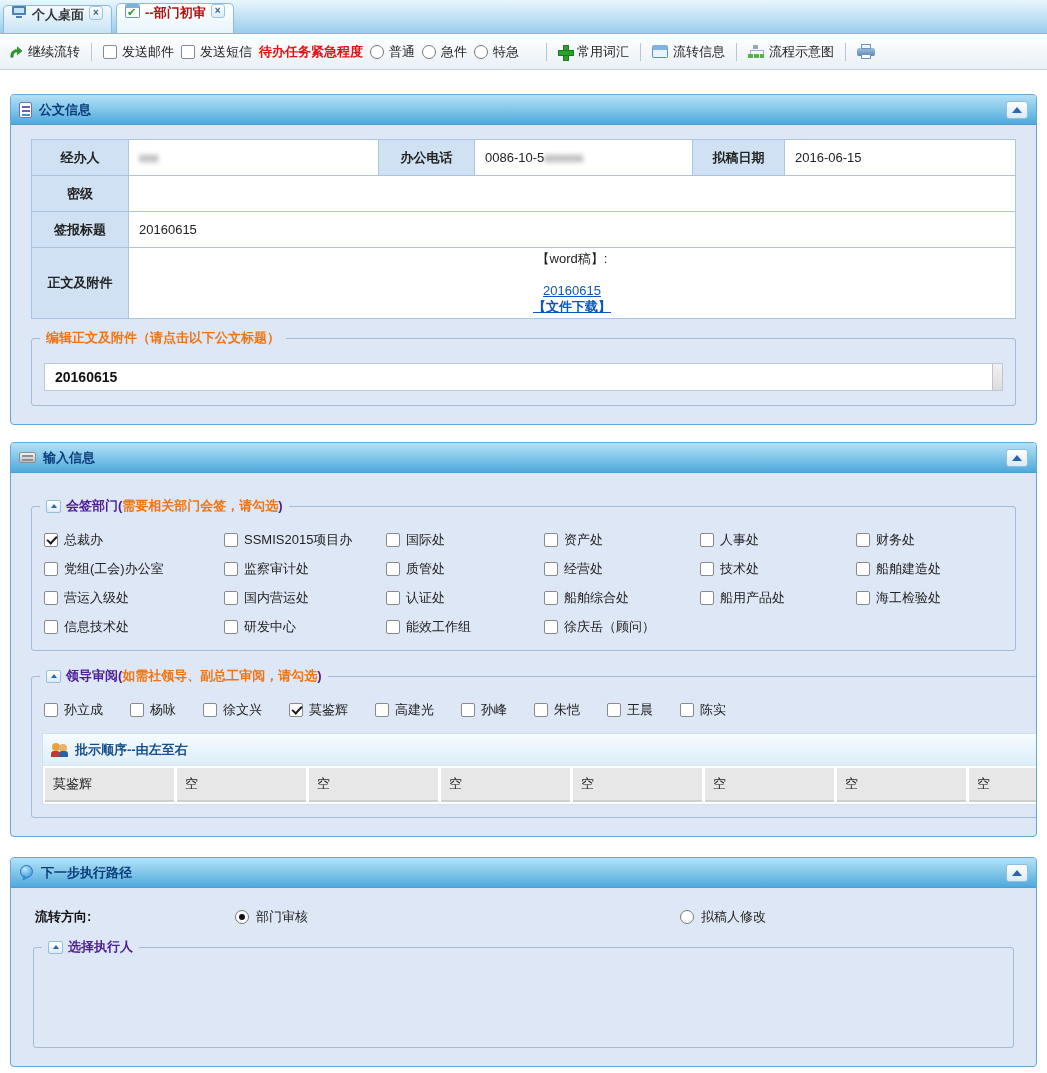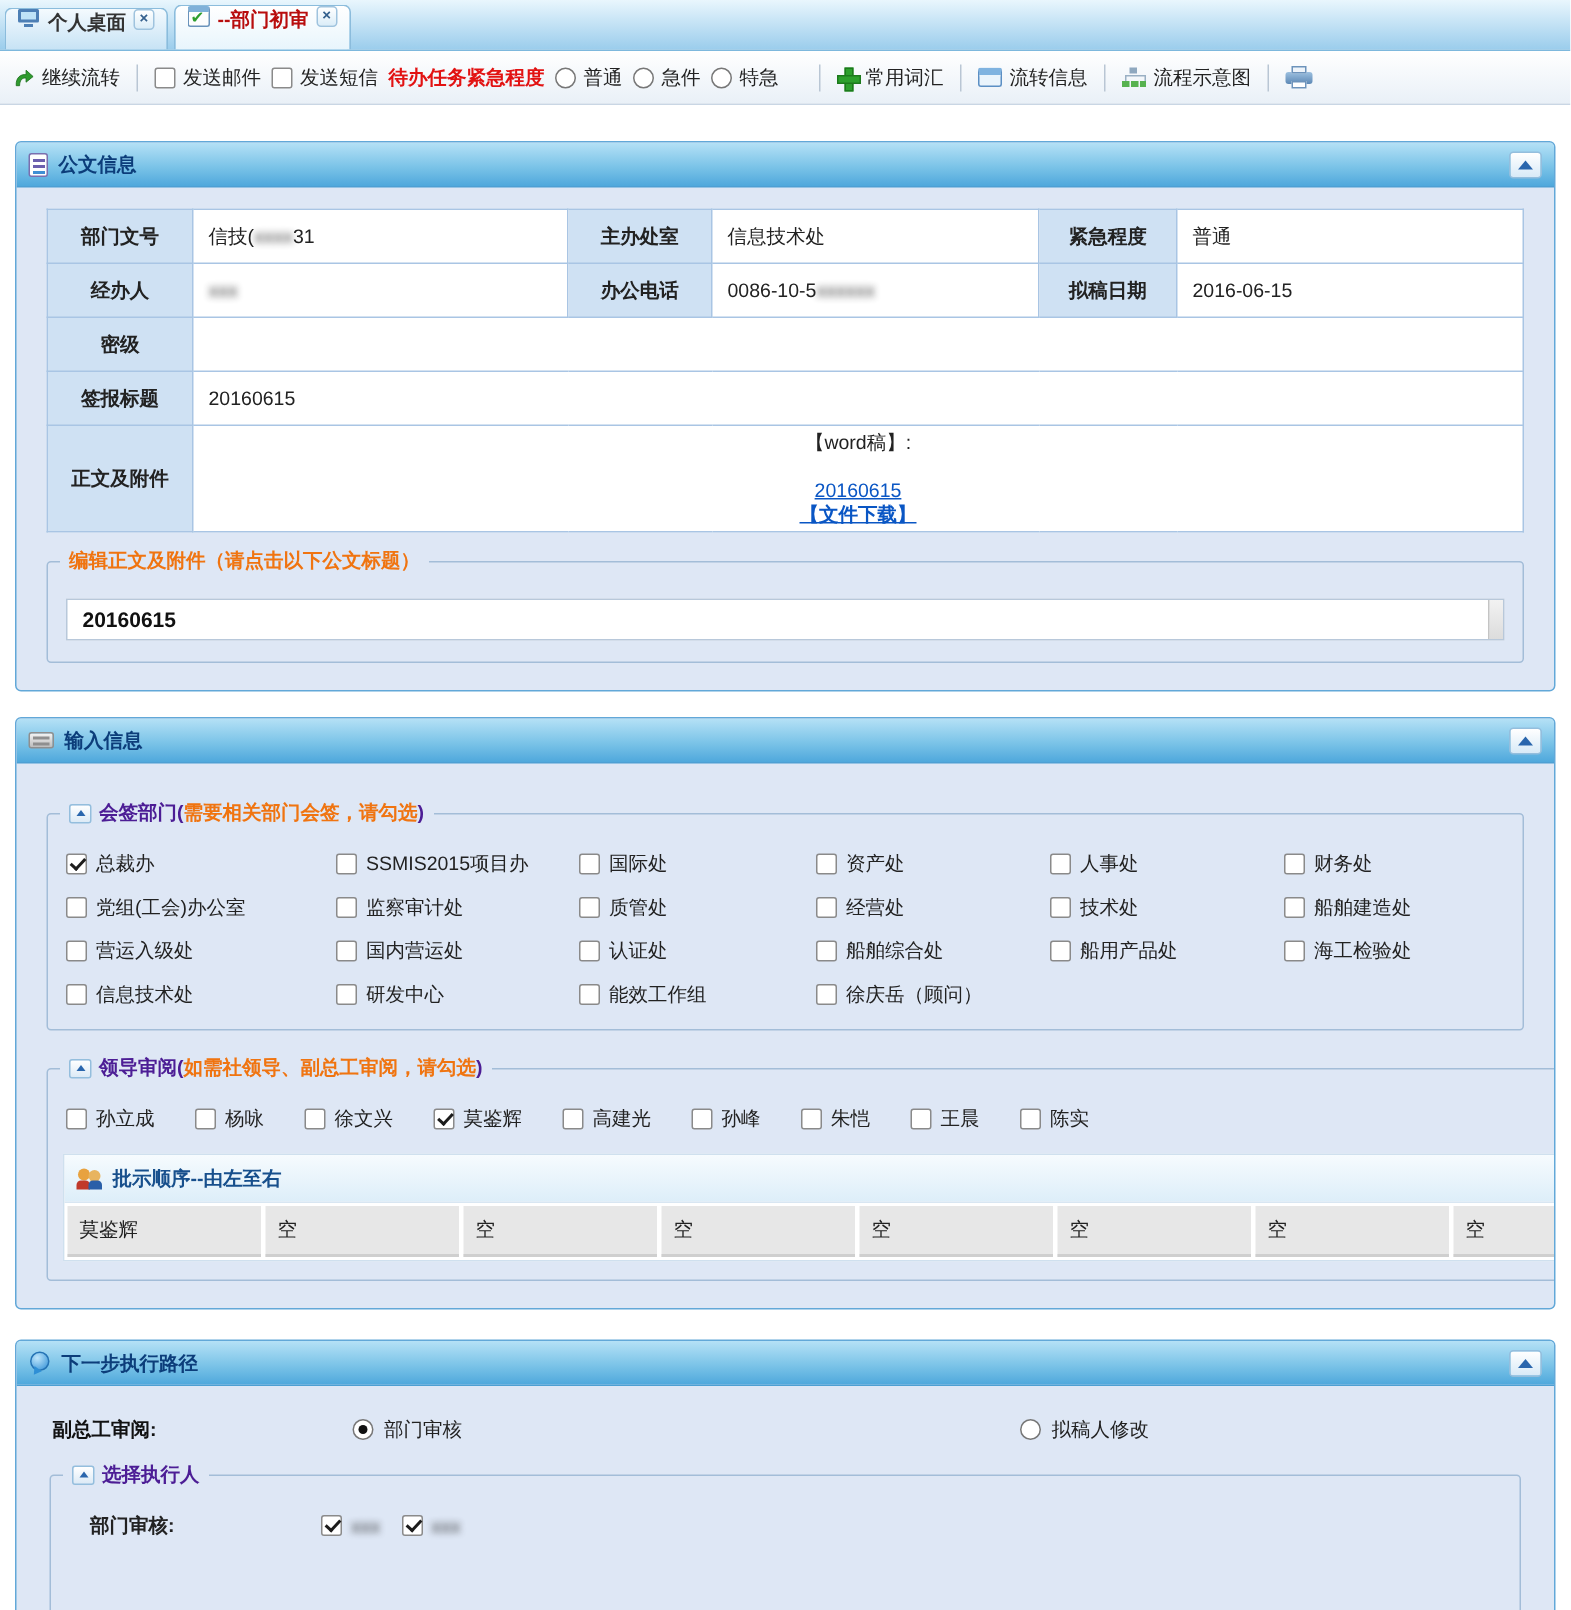--- a/index.html
+++ b/index.html
@@ -208,28 +208,20 @@
     <table class="doc">
       <colgroup>
           <col style="width:97px">
           <col style="width:250px">
           <col style="width:96px">
           <col style="width:218px">
           <col style="width:92px">
           <col>
         </colgroup>
       <tbody>
-          <tr>
-        <td class="lbl">部门文号</td>
-        <td><span>信技(</span><span class="redacted">xxxx</span><span>31</span></td>
-        <td class="lbl">主办处室</td>
-        <td>信息技术处</td>
-        <td class="lbl">紧急程度</td>
-        <td>普通</td>
-      </tr>
       <tr>
         <td class="lbl">经办人</td>
         <td><span class="redacted">xxx</span></td>
         <td class="lbl">办公电话</td>
         <td><span>0086-10-5</span><span class="redacted">xxxxxx</span></td>
         <td class="lbl">拟稿日期</td>
         <td>2016-06-15</td>
       </tr>
       <tr>
         <td class="lbl">密级</td>
@@ -449,45 +441,32 @@
     <span class="pathpin-icon">
         <i></i>
       </span>
     <span class="panel-title">下一步执行路径</span>
     <span class="collapse-btn">
         <span class="tri-up"></span>
       </span>
   </div>
   <div class="panel-body">
     <div class="direction-row">
-      <span class="direction-label">副总工审阅:</span>
+      <span class="direction-label">流转方向:</span>
       <label class="dir-opt first">
         <span class="radio checked"></span>
         <span>部门审核</span>
       </label>
       <label class="dir-opt">
         <span class="radio"></span>
         <span>拟稿人修改</span>
       </label>
     </div>
     <fieldset class="fs exec-fieldset">
       <legend>
         <span class="mini-collapse">
             <span class="tri-up"></span>
           </span>
         <span class="legend-blue">选择执行人</span>
       </legend>
-      <div class="exec-row">
-        <span class="exec-label">部门审核:</span>
-        <span class="exec-items">
-          <label class="cb-item">
-            <span class="cb checked"></span>
-            <span class="redacted">xxx</span>
-          </label>
-          <label class="cb-item">
-            <span class="cb checked"></span>
-            <span class="redacted">xxx</span>
-          </label>
-        </span>
-      </div>
     </fieldset>
   </div>
 </div>
 
 </body></html>

